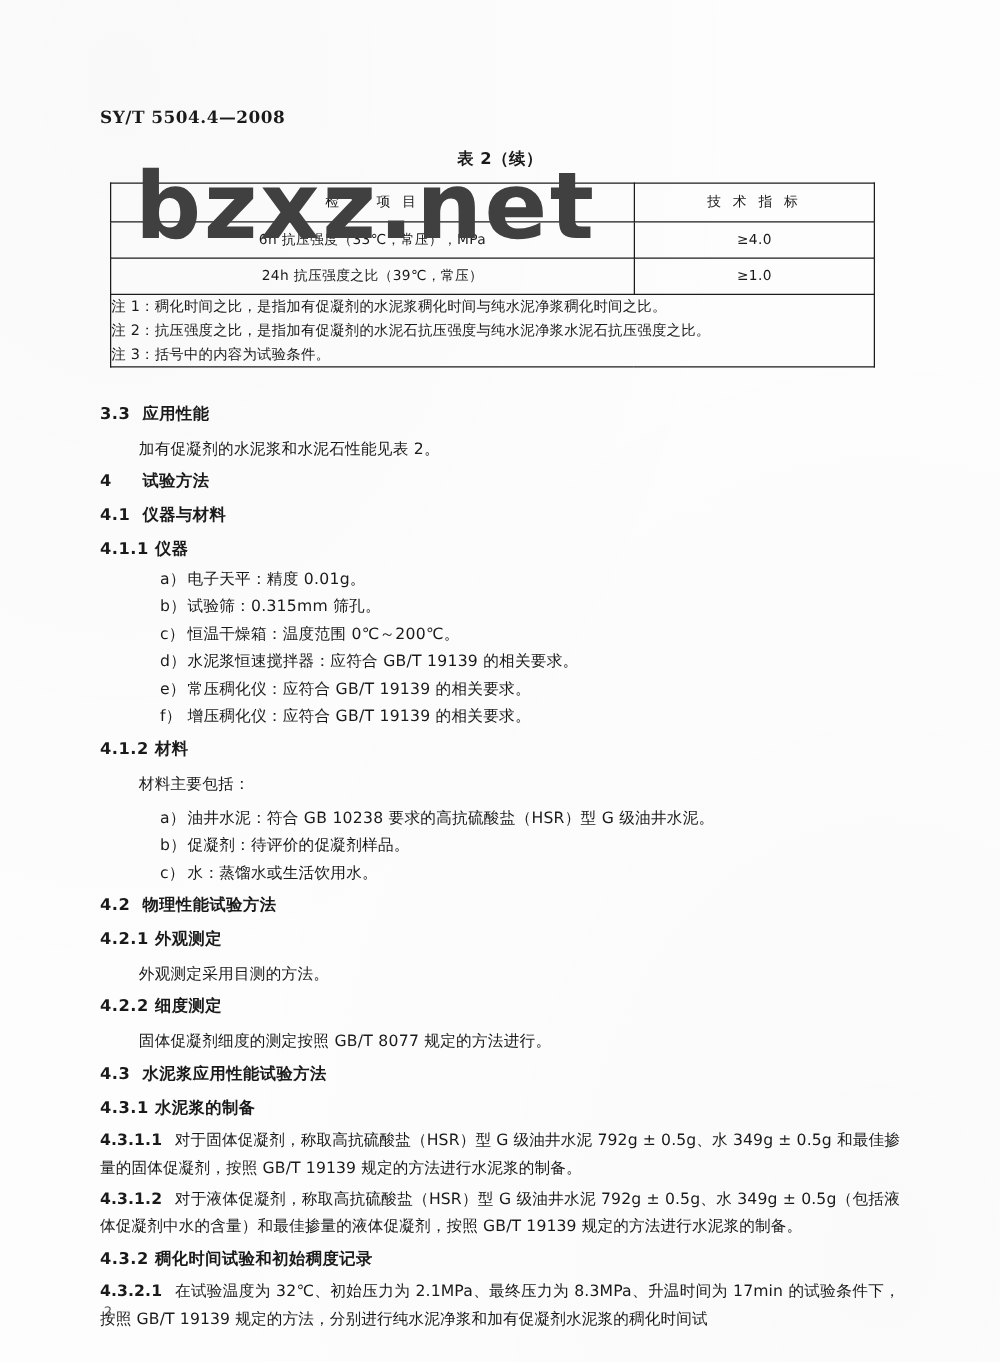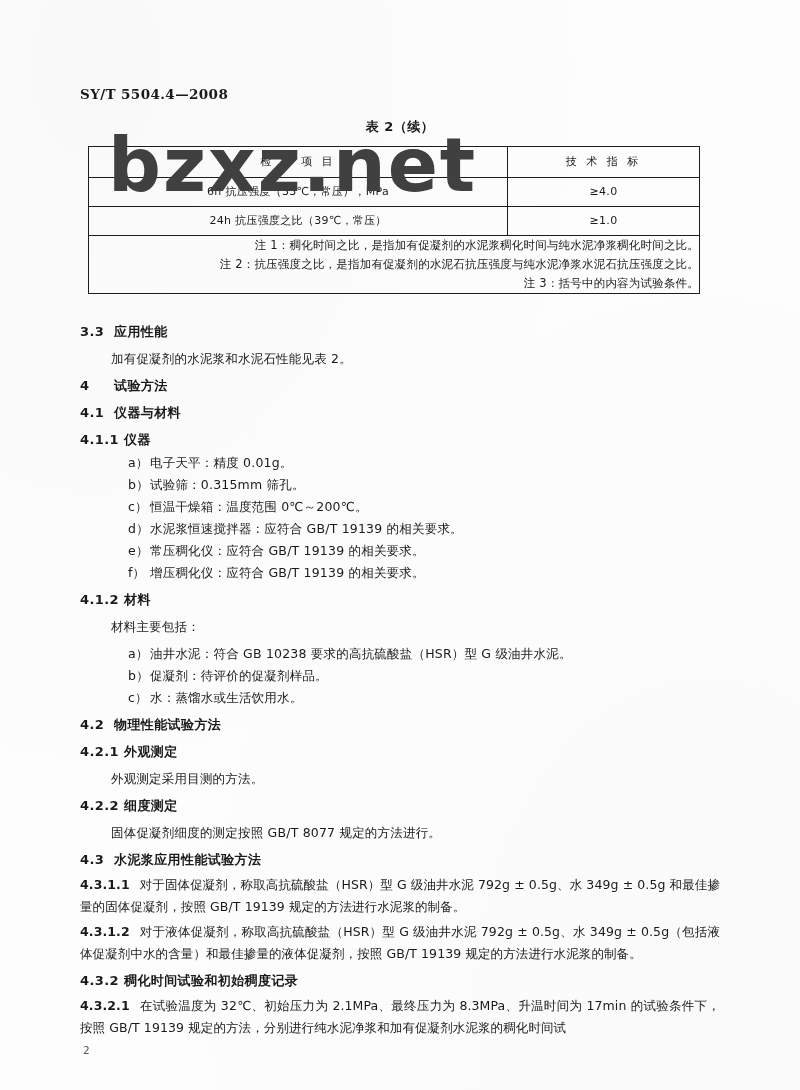--- a/index.html
+++ b/index.html
@@ -107,21 +107,20 @@
   #notes-cell {
     padding: 7px 0 9px 22px;
     text-align: left;
     border-top: 1px solid #1c1c1c;
   }
   .note-line {
     font-size: 11.5px;
     line-height: 19px;
     letter-spacing: 0.2px;
     white-space: nowrap;
-    text-align: right;
   }
 
   
   #content {
     position: absolute;
     left: 80px;
     top: 316px;
     width: 640px;
   }
   .h-sec {
@@ -250,20 +249,23 @@
 
     <div class="h-sec">
       <span class="num w2">4.2.2</span><span>细度测定</span>
     </div>
     <p class="para">固体促凝剂细度的测定按照 GB/T 8077 规定的方法进行。</p>
 
     <div class="h-sec">
       <span class="num">4.3</span><span>水泥浆应用性能试验方法</span>
     </div>
 
+    <div class="h-sec">
+      <span class="num w2">4.3.1</span><span>水泥浆的制备</span>
+    </div>
 
     <p class="numpara"><span class="num">4.3.1.1</span><span>对于固体促凝剂，称取高抗硫酸盐（HSR）型 G 级油井水泥 792g ± 0.5g、水 349g ± 0.5g 和最佳掺量的固体促凝剂，按照 GB/T 19139 规定的方法进行水泥浆的制备。</span></p>
 
     <p class="numpara"><span class="num">4.3.1.2</span><span>对于液体促凝剂，称取高抗硫酸盐（HSR）型 G 级油井水泥 792g ± 0.5g、水 349g ± 0.5g（包括液体促凝剂中水的含量）和最佳掺量的液体促凝剂，按照 GB/T 19139 规定的方法进行水泥浆的制备。</span></p>
 
     <div class="h-sec">
       <span class="num w2">4.3.2</span><span>稠化时间试验和初始稠度记录</span>
     </div>
 
     <p class="numpara"><span class="num">4.3.2.1</span><span>在试验温度为 32℃、初始压力为 2.1MPa、最终压力为 8.3MPa、升温时间为 17min 的试验条件下，按照 GB/T 19139 规定的方法，分别进行纯水泥净浆和加有促凝剂水泥浆的稠化时间试</span></p>

